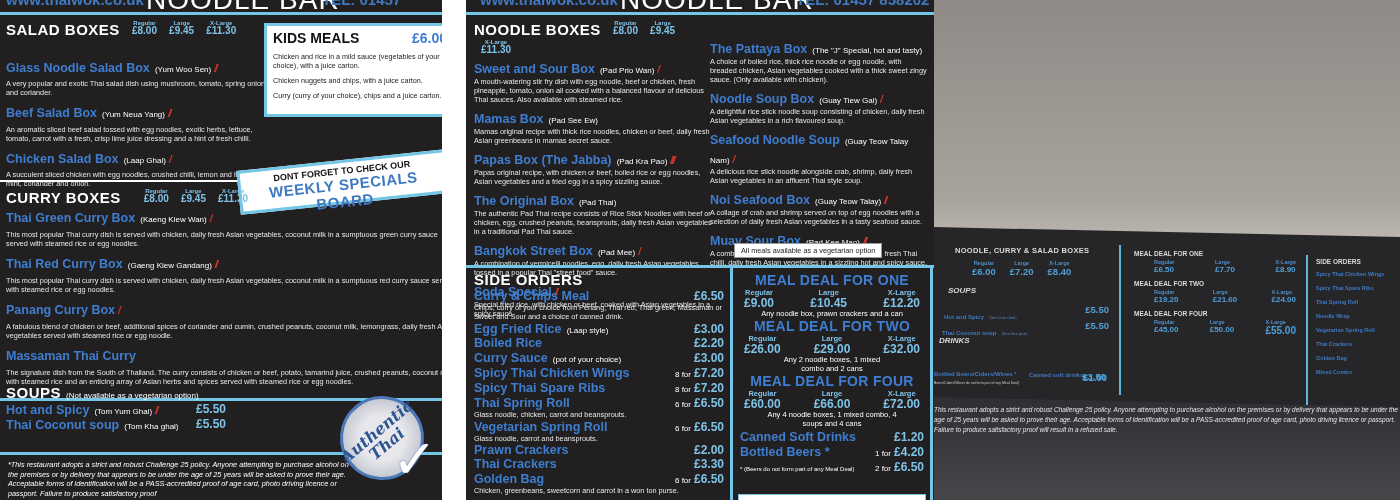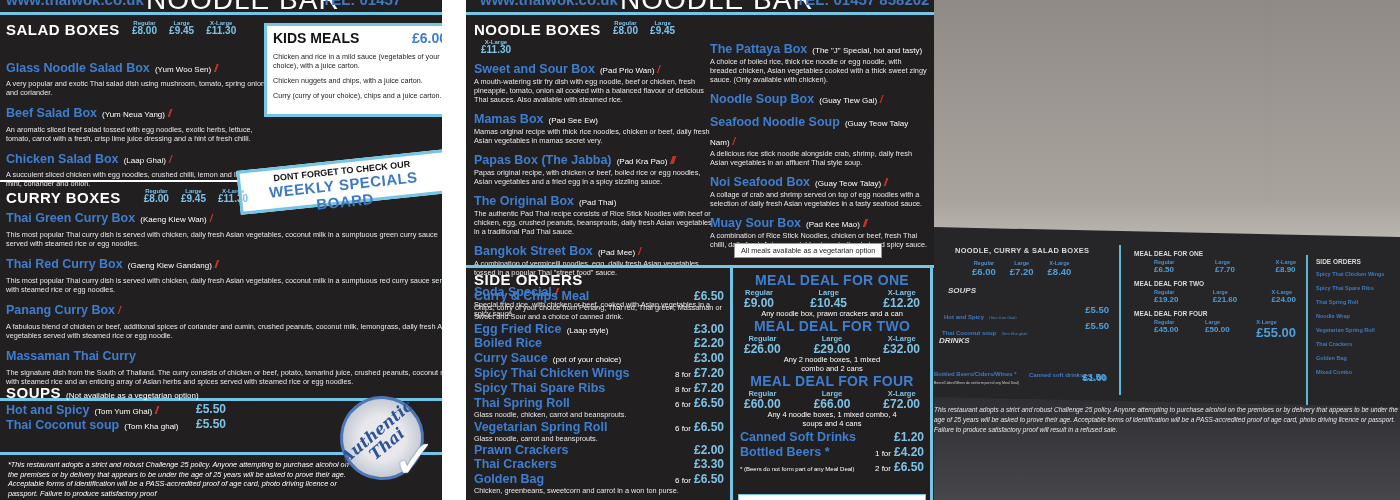--- a/index.html
+++ b/index.html
@@ -160,21 +160,21 @@
       <span class="sz"><span class="l">Regular</span><span class="p">£8.00</span></span>
       <span class="sz"><span class="l">Large</span><span class="p">£9.45</span></span>
       <span class="sz"><span class="l">X-Large</span><span class="p">£11.30</span></span>
     </div>
     <div>
       <span class="iname">Sweet and Sour Box</span> <span class="thai">(Pad Prio Wan)</span><span class="chili">/</span>
       <div class="desc">A mouth-watering stir fry dish with egg noodle, beef or chicken, fresh pineapple, tomato, onion all cooked with a balanced flavour of delicious Thai sauces. Also available with steamed rice.</div>
     </div>
     <div style="margin-top:4px">
       <span class="iname">Mamas Box</span> <span class="thai">(Pad See Ew)</span>
-      <div class="desc">Mamas original recipe with thick rice noodles, chicken or beef, daily fresh Asian vegetables in mamas secret very.</div>
+      <div class="desc">Mamas original recipe with thick rice noodles, chicken or beef, daily fresh Asian greenbeans in mamas secret sauce.</div>
     </div>
     <div style="margin-top:4px">
       <span class="iname">Papas Box (The Jabba)</span> <span class="thai">(Pad Kra Pao)</span><span class="chili">////</span>
       <div class="desc">Papas original recipe, with chicken or beef, boiled rice or egg noodles, Asian vegetables and a fried egg in a spicy sizzling sauce.</div>
     </div>
     <div style="margin-top:4px">
       <span class="iname">The Original Box</span> <span class="thai">(Pad Thai)</span>
       <div class="desc">The authentic Pad Thai recipe consists of Rice Stick Noodles with beef or chicken, egg, crushed peanuts, beansprouts, daily fresh Asian vegetables in a traditional Pad Thai sauce.</div>
     </div>
     <div style="margin-top:4px">
@@ -187,20 +187,21 @@
     </div>
   </div>
 
   <div class="abs" style="left:244px;top:38px;width:218px">
     <div>
       <span class="iname">The Pattaya Box</span> <span class="thai">(The "J" Special, hot and tasty)</span>
       <div class="desc">A choice of boiled rice, thick rice noodle or egg noodle, with breaded chicken, Asian vegetables cooked with a thick sweet zingy sauce. (Only available with chicken).</div>
     </div>
     <div style="margin-top:4px">
       <span class="iname">Noodle Soup Box</span> <span class="thai">(Guay Tiew Gai)</span><span class="chili">/</span>
+      <div class="desc">A delightful rice stick noodle soup consisting of chicken, daily fresh Asian vegetables in a rich flavoured soup.</div>
     </div>
     <div style="margin-top:4px">
       <span class="iname">Seafood Noodle Soup</span> <span class="thai">(Guay Teow Talay Nam)</span><span class="chili">/</span>
       <div class="desc">A delicious rice stick noodle alongside crab, shrimp, daily fresh Asian vegetables in an affluent Thai style soup.</div>
     </div>
     <div style="margin-top:4px">
       <span class="iname">Noi Seafood Box</span> <span class="thai">(Guay Teow Talay)</span><span class="chili">//</span>
       <div class="desc">A collage of crab and shrimp served on top of egg noodles with a selection of daily fresh Asian vegetables in a tasty seafood sauce.</div>
     </div>
     <div style="margin-top:4px">
@@ -425,21 +426,21 @@
       <div>
           <div class="photo-lbl">Regular</div>
           <div class="photo-blue" style="font-size:8px">£45.00</div>
         </div>
       <div>
           <div class="photo-lbl">Large</div>
           <div class="photo-blue" style="font-size:8px">£50.00</div>
         </div>
       <div>
           <div class="photo-lbl">X-Large</div>
-          <div class="photo-blue" style="font-size:13px">£55.00</div>
+          <div class="photo-blue" style="font-size:10px">£55.00</div>
         </div>
     </div>
   </div>
 
   <div class="abs" style="left:372px;top:255px;width:2px;height:150px;background:#5ab8d8"></div>
 
   <div class="abs" style="left:382px;top:258px;width:84px">
     <div class="photo-txt">SIDE ORDERS</div>
     <div class="photo-item" style="margin-top:6px">Spicy Thai Chicken Wings</div>
     <div class="photo-item" style="margin-top:8px">Spicy Thai Spare Ribs</div>

